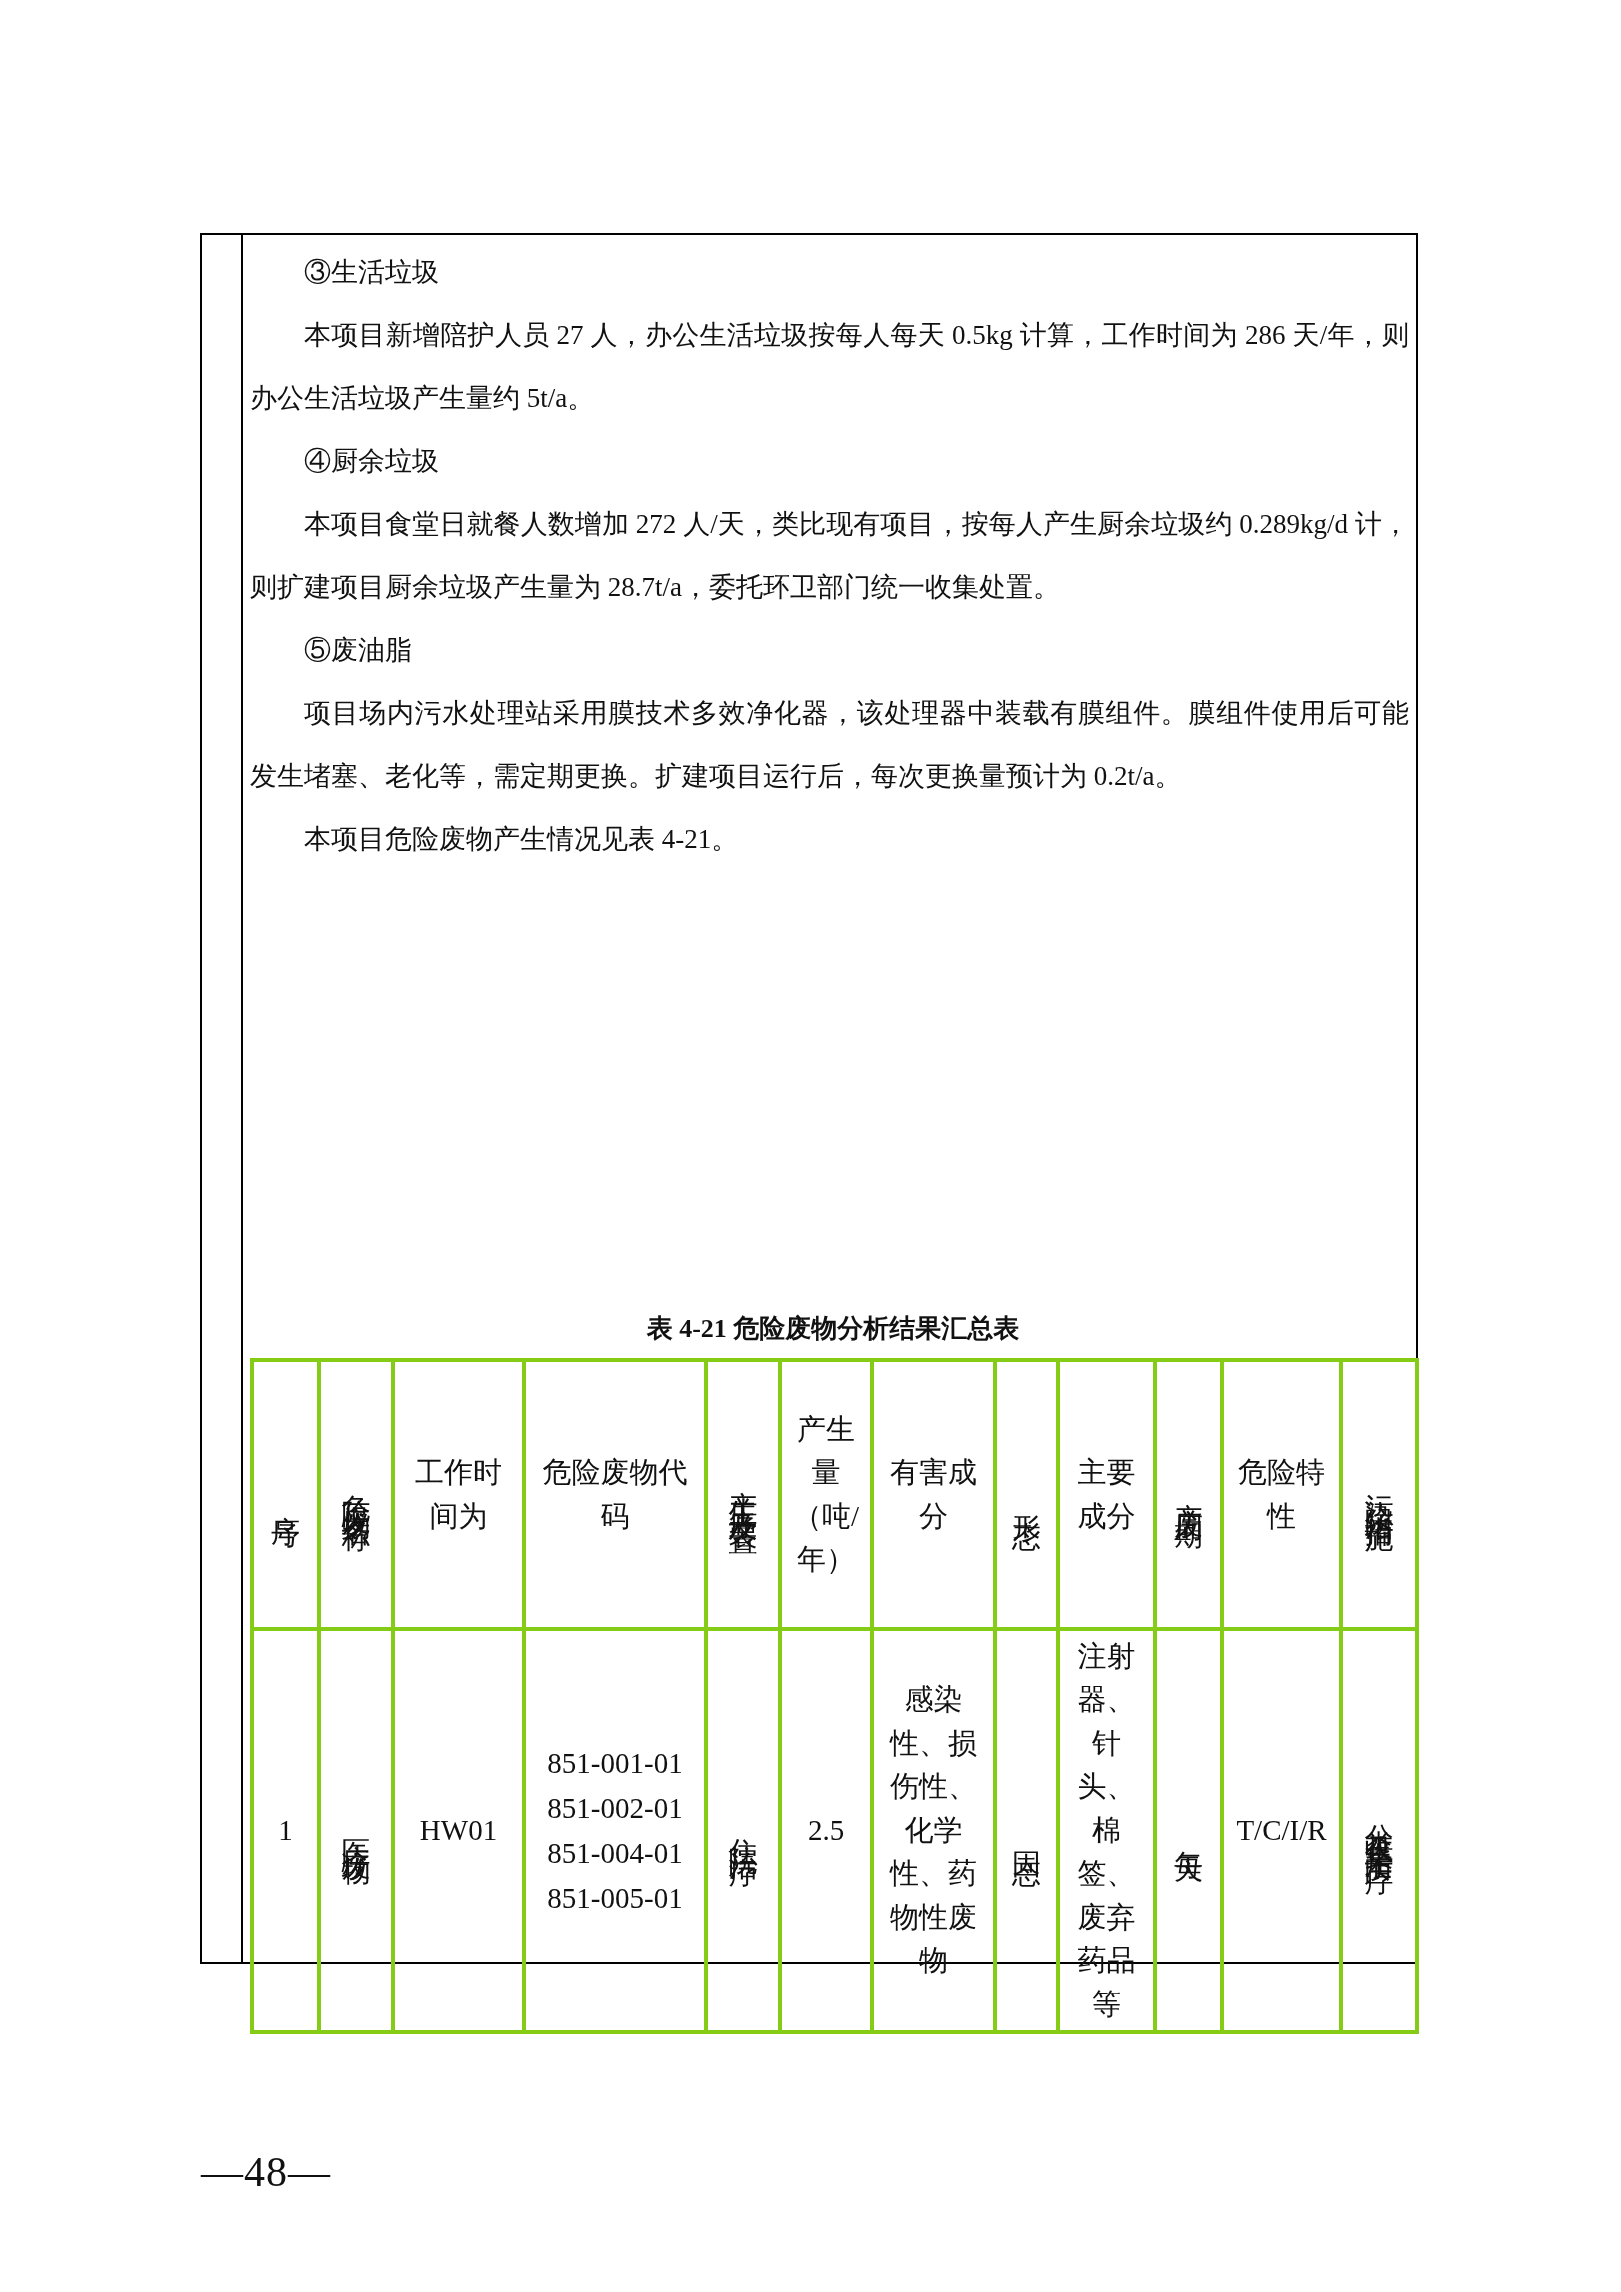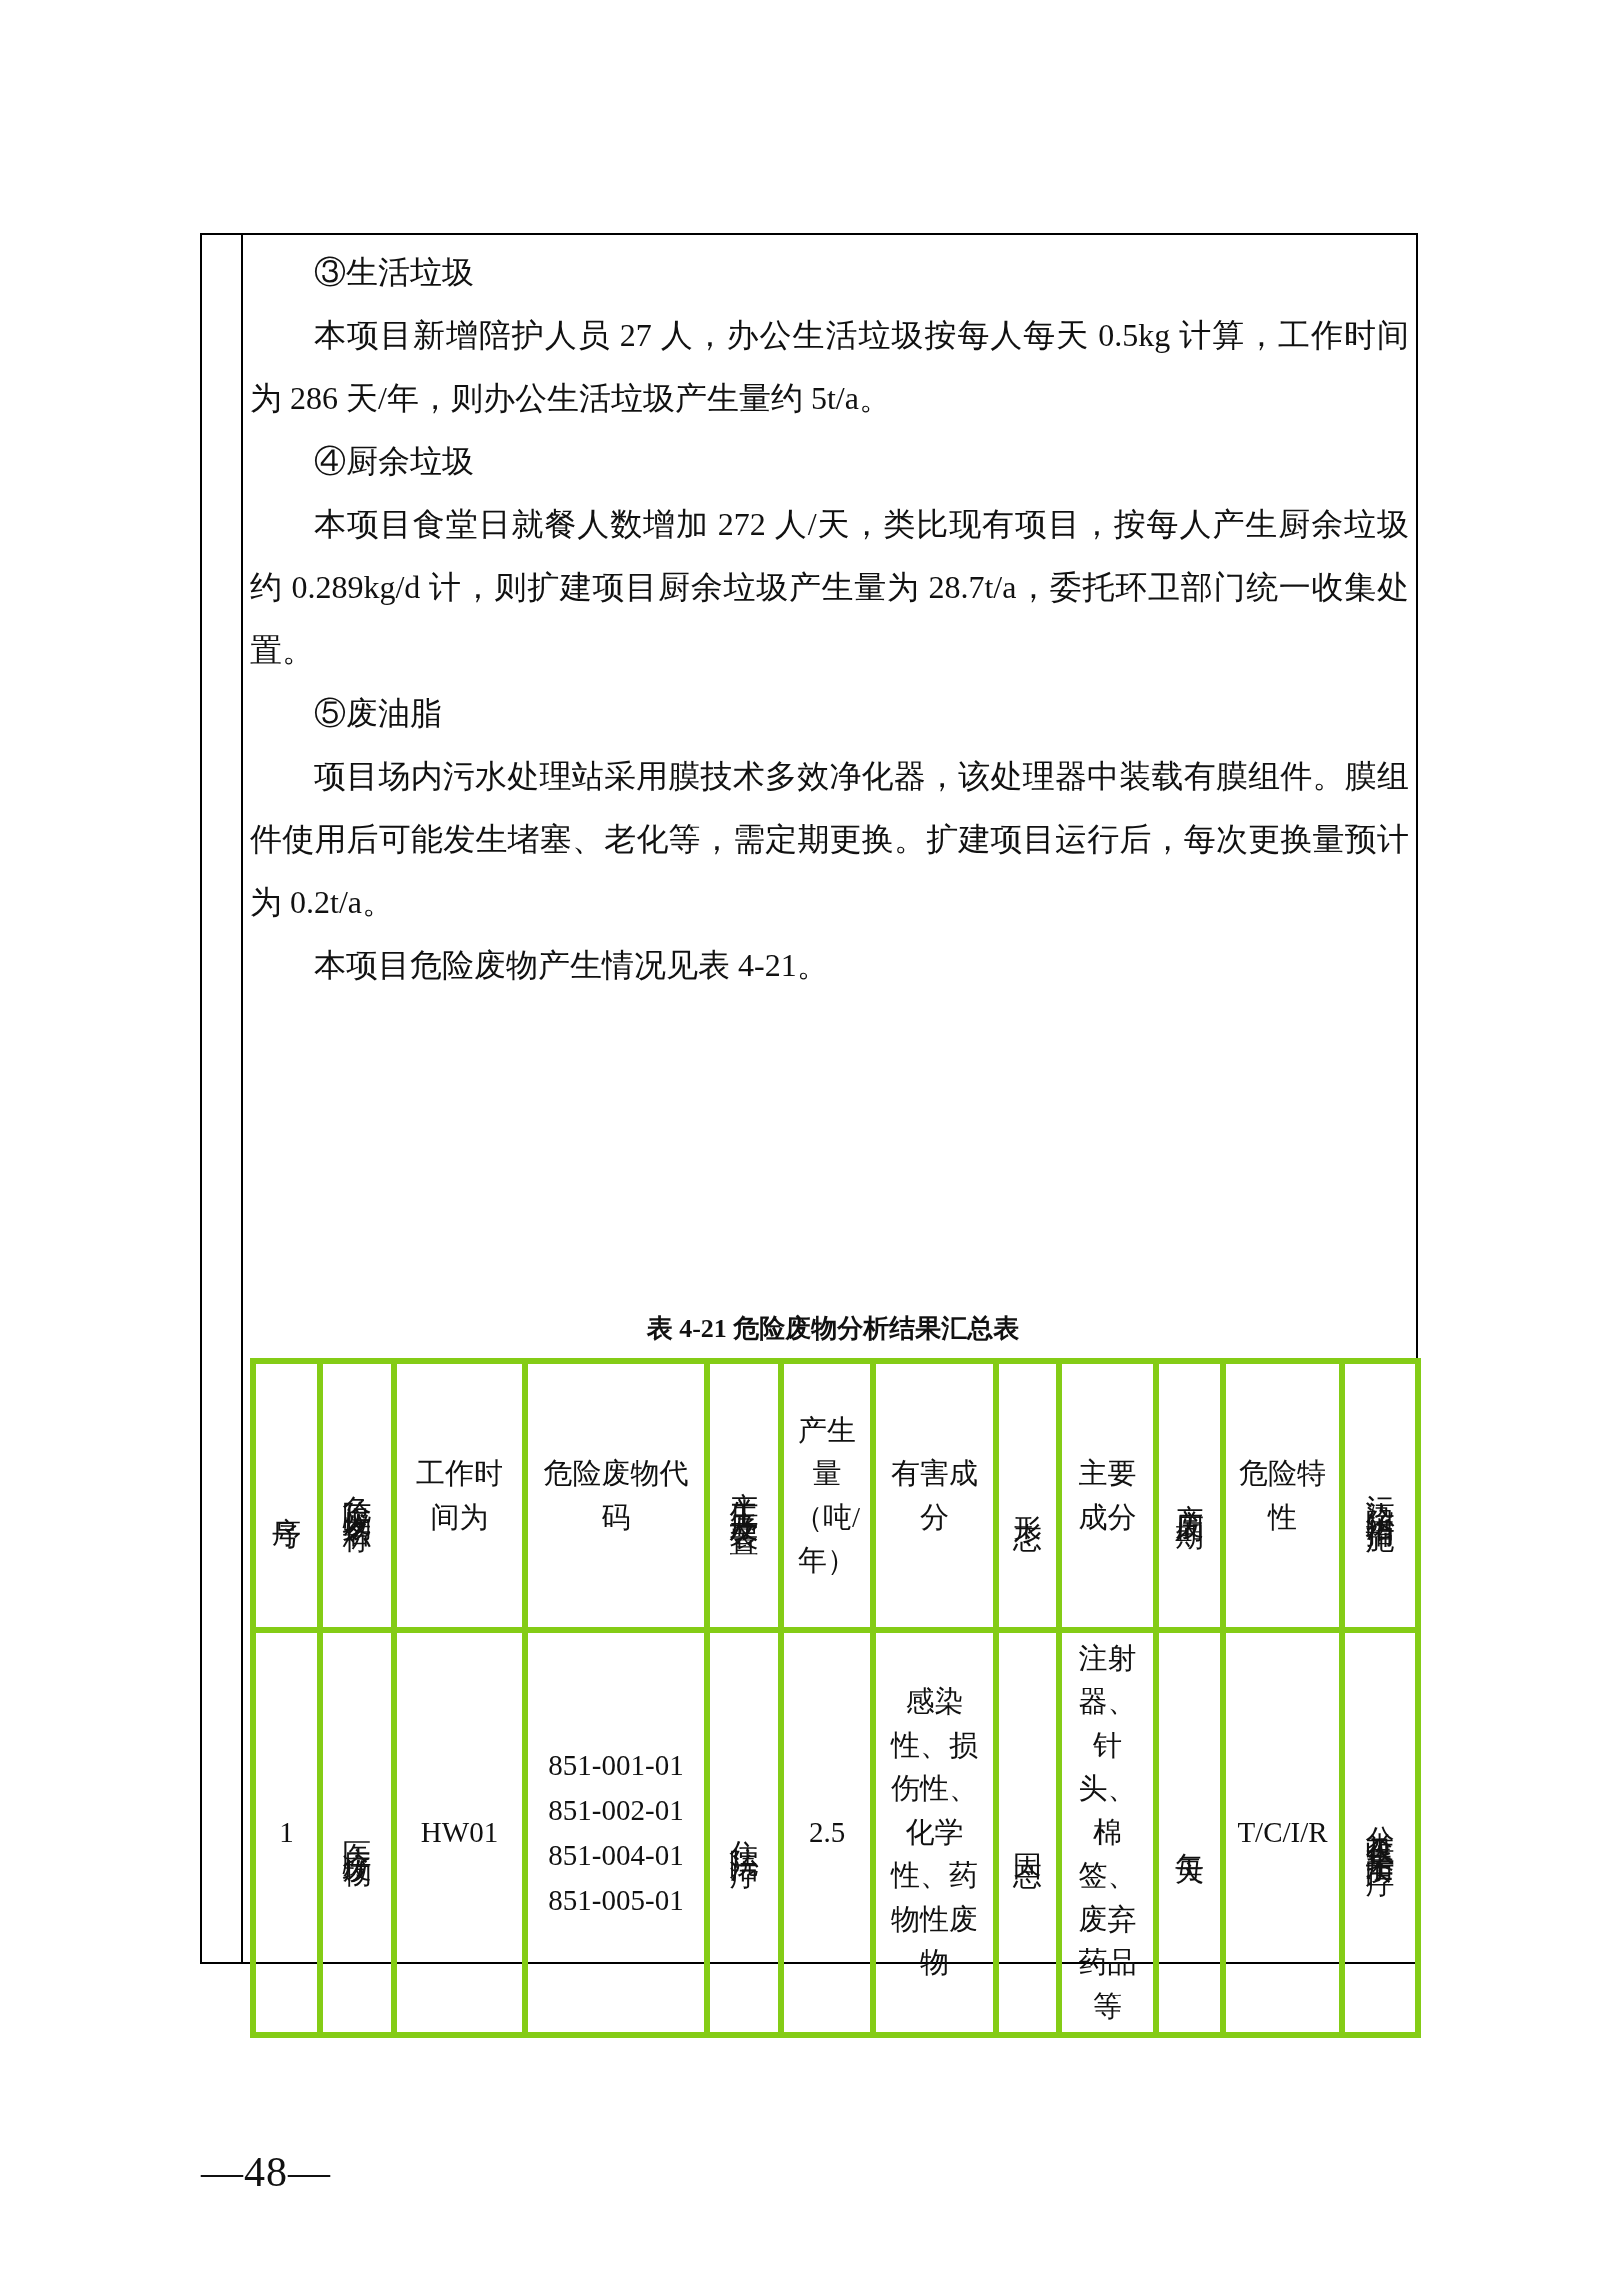--- a/index.html
+++ b/index.html
@@ -11,36 +11,36 @@
   .frame{
     position:absolute;left:200px;top:233px;width:1218px;height:1731px;
     border:2.9px solid #000;box-sizing:border-box;
   }
   .inner-rule{
     position:absolute;left:39px;top:0;width:2px;height:100%;background:#000;
   }
   
   .textblock{
     position:absolute;left:250px;top:241px;width:1159px;
-    font-size:32px;line-height:63px;text-align:justify;
+    font-size:27px;line-height:63px;text-align:justify;
   }
   .textblock p{margin:0;text-indent:2em;}
   .tbl-title{
     position:absolute;left:250px;top:1311px;width:1166px;
     font-size:26px;font-weight:bold;text-align:center;
   }
   
   table.hw{
     position:absolute;left:250px;top:1358px;width:1166px;
     border-collapse:collapse;table-layout:fixed;
     border:2.9px solid #000;border-top-width:4.9px;border-bottom-width:4.9px;
     font-size:29px;
   }
   table.hw td{
-    border:6px solid #84cc16;text-align:center;vertical-align:middle;
+    border:4px solid #84cc16;text-align:center;vertical-align:middle;
     padding:3.9px 9.8px;line-height:1.5;box-sizing:border-box;overflow:hidden;
   }
   table.hw tr.hdr{height:269px;}
   table.hw tr.data{height:336px;}
   td.top{vertical-align:top;padding-top:7.8px;}
   td.tight{padding-left:13.7px;padding-right:13.7px;}
   .v{
     writing-mode:vertical-rl;text-orientation:upright;
     letter-spacing:5.9px;line-height:1;display:inline-block;
   }

